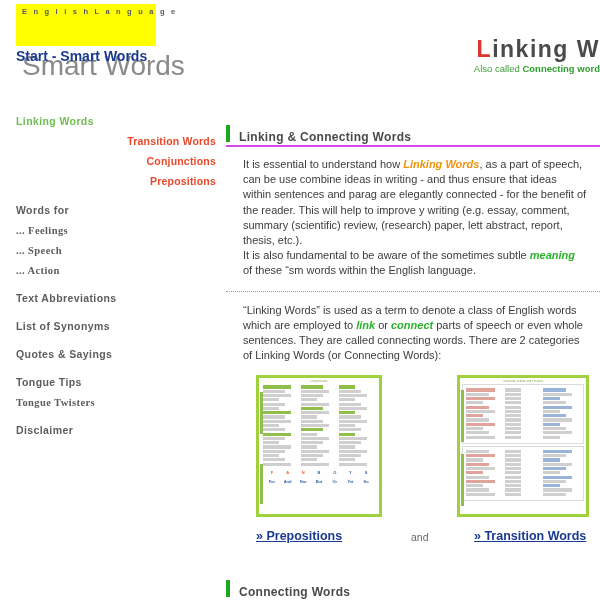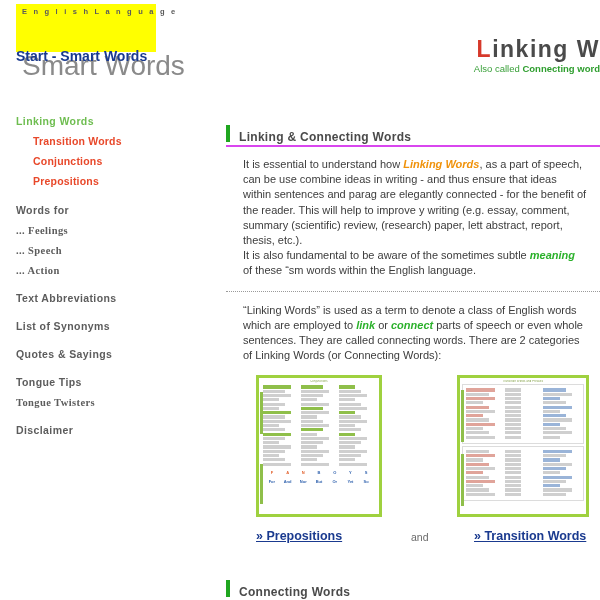--- a/index.html
+++ b/index.html
@@ -11,21 +11,21 @@
     font-family: "Liberation Sans", sans-serif;
   }
 
   #page { position: relative; width: 600px; height: 600px; background:#fff; }
 
   
   .left-col { position: absolute; left: 0; top: 0; width: 218px; height: 600px; }
 
   .logo-box {
     position: absolute; left: 16px; top: 4px;
-    width: 140px; height: 48px;
+    width: 140px; height: 42px;
     background: #ffff00;
     padding: 3px 0 0 6px;
   }
   .logo-sub {
     font-size: 7.5px; font-weight: bold; color: #5a5a5a;
     letter-spacing: 2.2px; line-height: 10px;
     white-space: nowrap;
   }
   .logo-main {
     font-size: 28px; color: #8a8a8a; line-height: 27px;
@@ -36,21 +36,21 @@
 
   .breadcrumb {
     position: absolute; left: 16px; top: 48px;
     font-size: 14px; font-weight: bold; color: #1a3a8f;
     white-space: nowrap;
   }
 
   .nav { position: absolute; left: 16px; top: 115px; width: 200px; }
   .nav-item { font-size: 10.5px; font-weight: bold; line-height: 13px; white-space: nowrap; }
   .nav-head-green { color: #6ebd50; font-weight: bold; letter-spacing: .4px; margin-bottom: 7px; }
-  .nav-sub { color: #e8482a; padding-left: 17px; margin-bottom: 7px; letter-spacing: .2px; }
+  .nav-sub { color: #e8482a; padding-left: 17px; margin-bottom: 7px; letter-spacing: .2px; text-align: right; }
   .nav-plain { color: #5c5c5c; letter-spacing: .4px; }
   .nav-gap-lg { margin-top: 16px; }
   .nav-gap-md { margin-top: 15px; }
   .nav-gap-sm { margin-top: 7px; font-family: Liberation Serif, serif; }
 
   
   .page-head {
     position: absolute; right: 0px; top: 36px;
     text-align: right; white-space: nowrap;
   }

